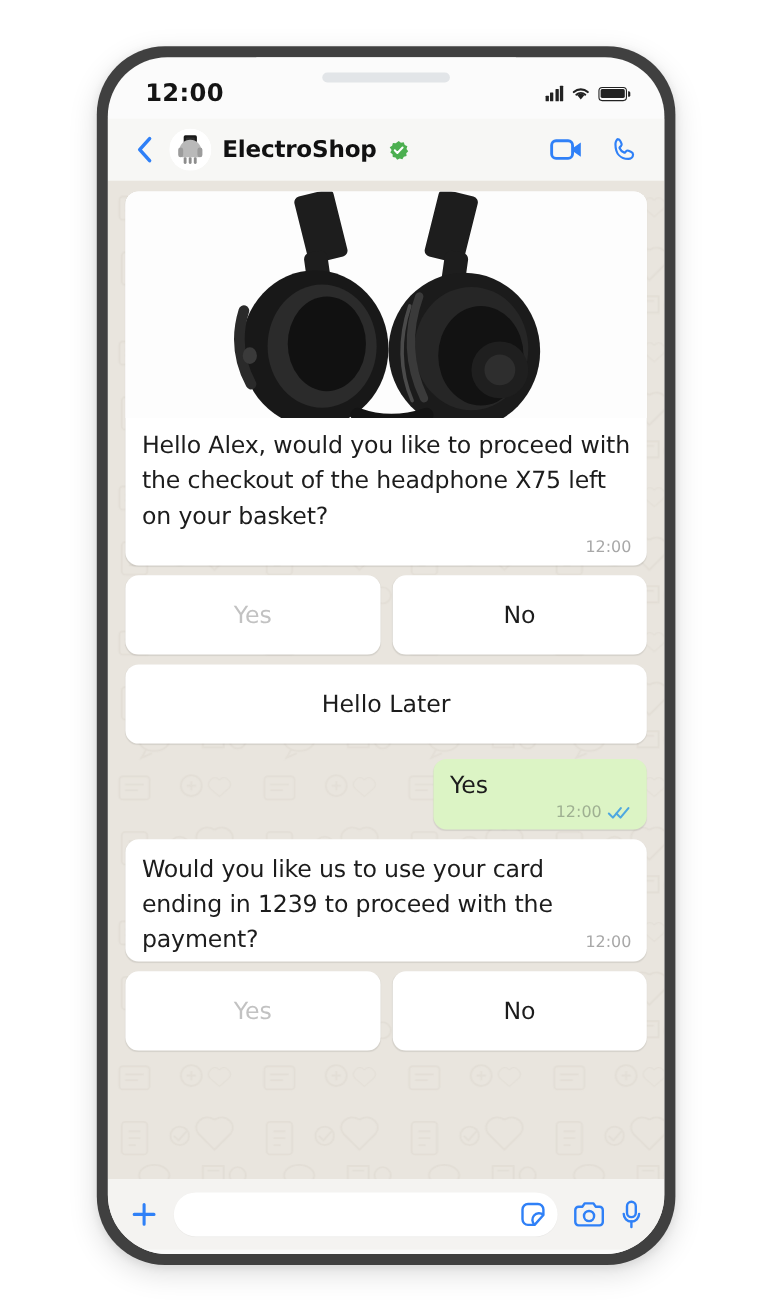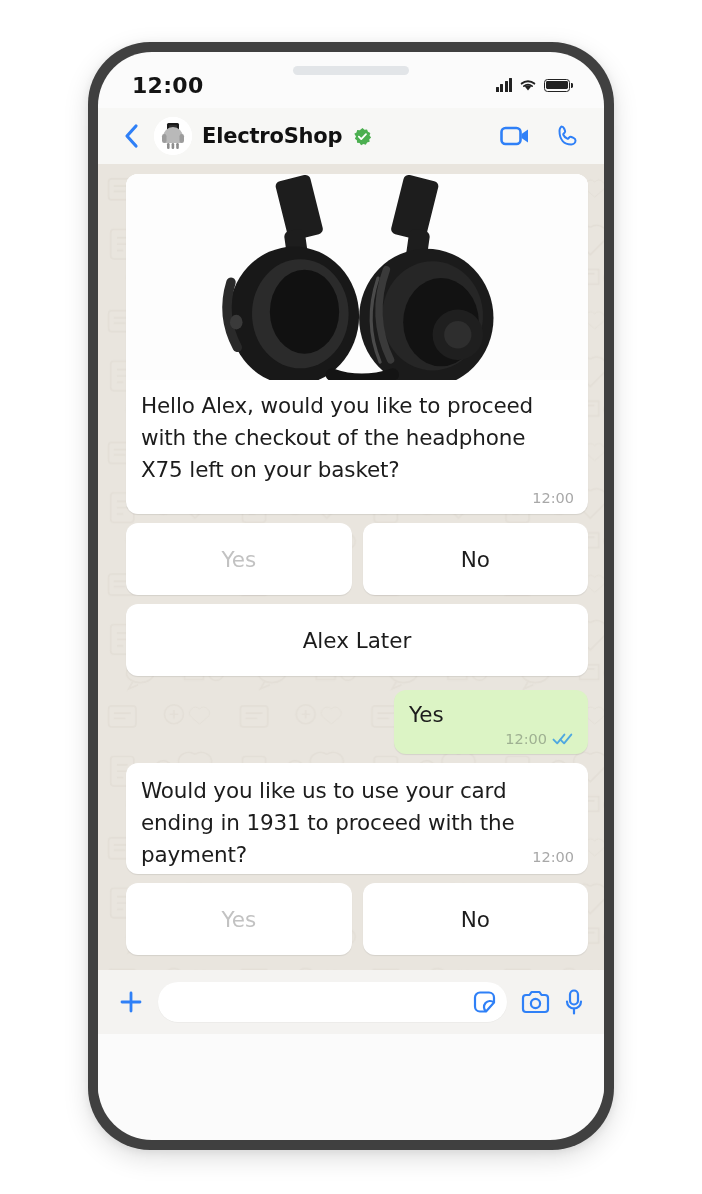--- a/index.html
+++ b/index.html
@@ -145,24 +145,24 @@
     margin-left: auto;
     display: flex;
     align-items: center;
     gap: 26px;
   }
   .hdr-icon { cursor: pointer; display: flex; align-items: center; }
 
   
   .chat-body {
     position: relative;
-    height: 806px;
+    height: 908px;
     background: #e9e5de;
     overflow: hidden;
-    padding: 10px 16px 0 28px;
+    padding: 10px 16px 0 16px;
   }
   .doodle-bg {
     position: absolute;
     inset: 0;
     opacity: 0.5;
     pointer-events: none;
   }
   .msg-stream {
     position: relative;
     z-index: 2;
@@ -428,40 +428,40 @@
           <div class="bubble-meta">
             <span>12:00</span>
           </div>
         </div>
 
         <div class="qr-row">
           <div class="qr-btn muted">Yes</div>
           <div class="qr-btn">No</div>
         </div>
         <div class="qr-row">
-          <div class="qr-btn full">Alex Later</div>
+          <div class="qr-btn full">Hello Later</div>
         </div>
 
         <div class="bubble-out-wrap">
           <div class="bubble-out">
             <div class="out-text">Yes</div>
             <div class="bubble-meta">
               <span>12:00</span>
               <span class="ticks">
                 <svg width="22" height="14" viewBox="0 0 22 14">
                   <path d="M1.5 7.6 L5.2 11.3 L12.4 2.6" stroke="#4fa8e0" stroke-width="1.9" fill="none" stroke-linecap="round" stroke-linejoin="round"></path>
                   <path d="M8.4 7.6 L12.1 11.3 L19.3 2.6" stroke="#4fa8e0" stroke-width="1.9" fill="none" stroke-linecap="round" stroke-linejoin="round"></path>
                 </svg>
               </span>
             </div>
           </div>
         </div>
 
         <div class="bubble-in">
-          <div class="bubble-text">Would you like us to use your card ending in 1931 to proceed with the payment?</div>
+          <div class="bubble-text">Would you like us to use your card ending in 1239 to proceed with the payment?</div>
           <div class="bubble-meta inline">
             <span>12:00</span>
           </div>
         </div>
 
         <div class="qr-row">
           <div class="qr-btn muted">Yes</div>
           <div class="qr-btn">No</div>
         </div>
 

